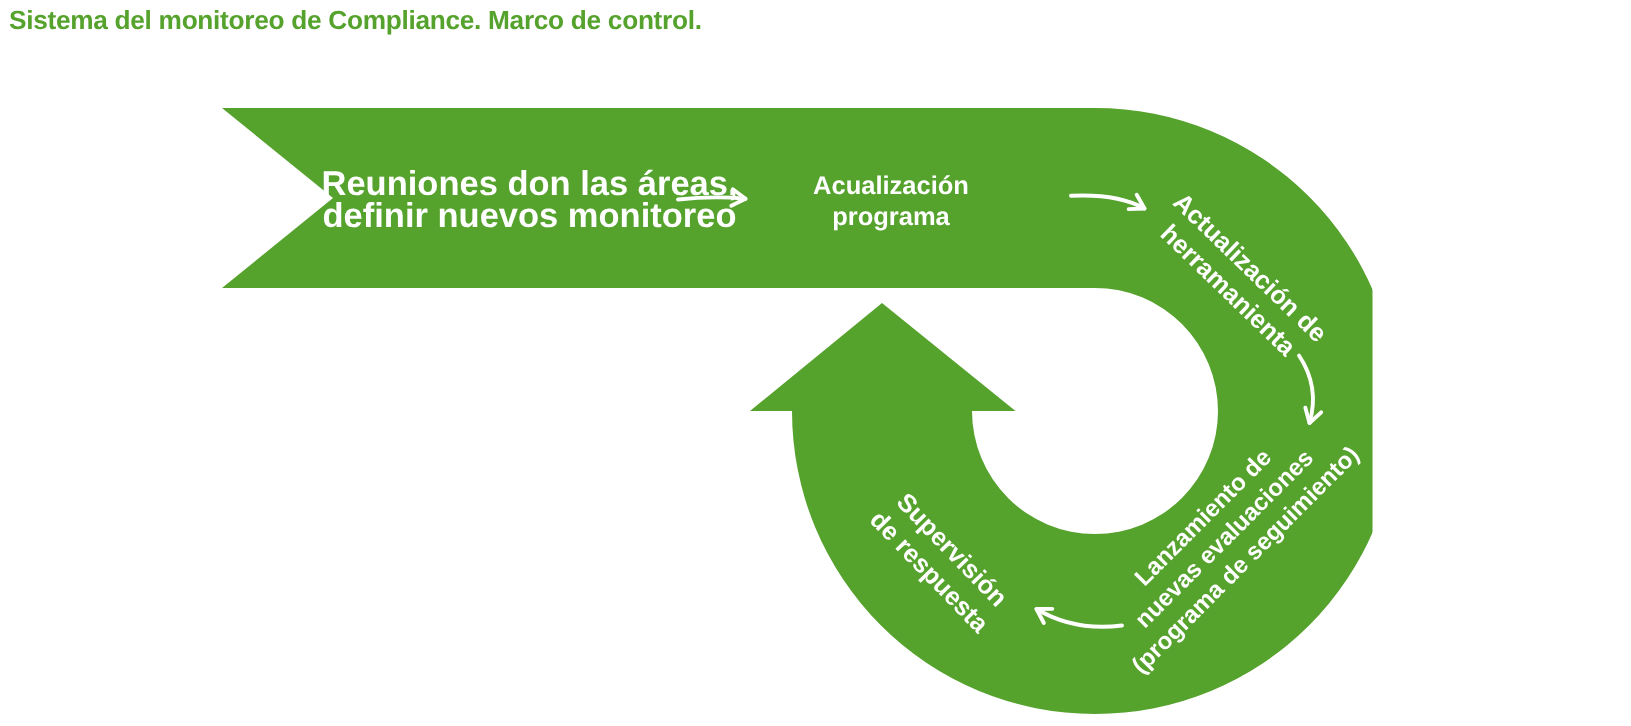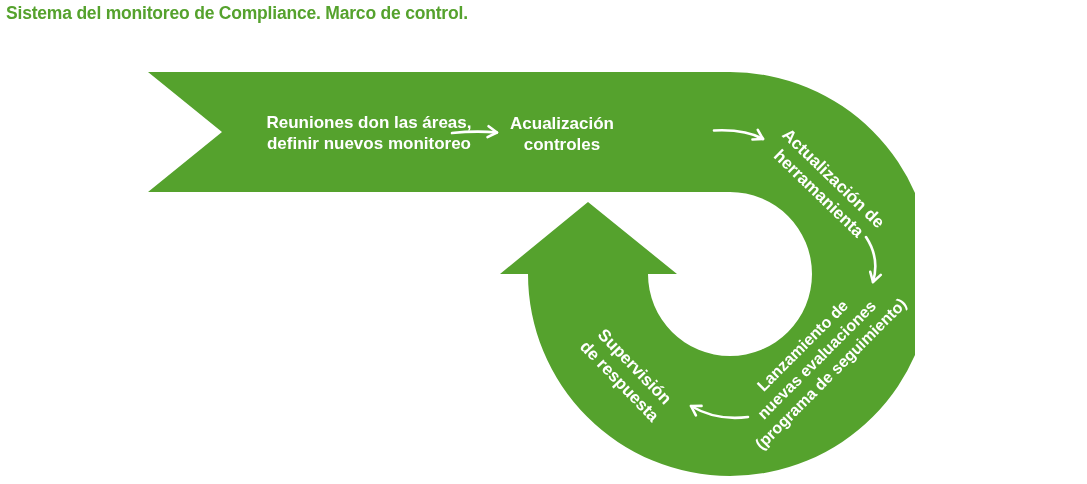--- a/index.html
+++ b/index.html
@@ -11,22 +11,22 @@
     position:absolute; left:6px; top:3px; margin:0;
     font-size:17.5px; font-weight:800; letter-spacing:-0.2px;
     color:#55A22D; white-space:nowrap;
   }
   .diagram-svg { position:absolute; left:0; top:0; }
   .step {
     position:absolute; color:#ffffff; font-weight:700; text-align:center;
     white-space:nowrap;
   }
   .step span { display:block; }
-  .step-reuniones      { left:369px; top:133px; font-size:17px; line-height:21px; transform:translate(-50%,-50%);text-align:center; }
-  .step-acualizacion   { left:562px; top:134px; font-size:17px; line-height:21px; transform:translate(-50%,-50%); }
+  .step-reuniones      { left:353px; top:133px; font-size:23px; line-height:21px; transform:translate(-50%,-50%);text-align:center; }
+  .step-acualizacion   { left:594px; top:134px; font-size:17px; line-height:21px; transform:translate(-50%,-50%); }
   .step-herramienta    { left:826px; top:186px; font-size:17px; line-height:21px; transform:translate(-50%,-50%) rotate(44deg); }
   .step-lanzamiento    { left:817px; top:360px; font-size:16px; line-height:20px; transform:translate(-50%,-50%) rotate(-45deg); }
   .step-supervision    { left:627px; top:374px; font-size:17px; line-height:21px; transform:translate(-50%,-50%) rotate(46deg); }
 </style>
 </head>
 <body>
 
 <div class="stage">
 
   <h1 class="page-title">Sistema del monitoreo de Compliance. Marco de control.</h1>
@@ -50,21 +50,21 @@
     <path d="M748,417 Q716,421 691,406" fill="none" stroke="#ffffff" stroke-width="2.6" stroke-linecap="round" marker-end="url(#ah)"></path>
   </svg>
 
   <div class="step step-reuniones">
     <span>Reuniones don las áreas,</span>
     <span>definir nuevos monitoreo</span>
   </div>
 
   <div class="step step-acualizacion">
     <span>Acualización</span>
-    <span>controles</span>
+    <span>programa</span>
   </div>
 
   <div class="step step-herramienta">
     <span>Actualización de</span>
     <span>herramanienta</span>
   </div>
 
   <div class="step step-lanzamiento">
     <span>Lanzamiento de</span>
     <span>nuevas evaluaciones</span>

